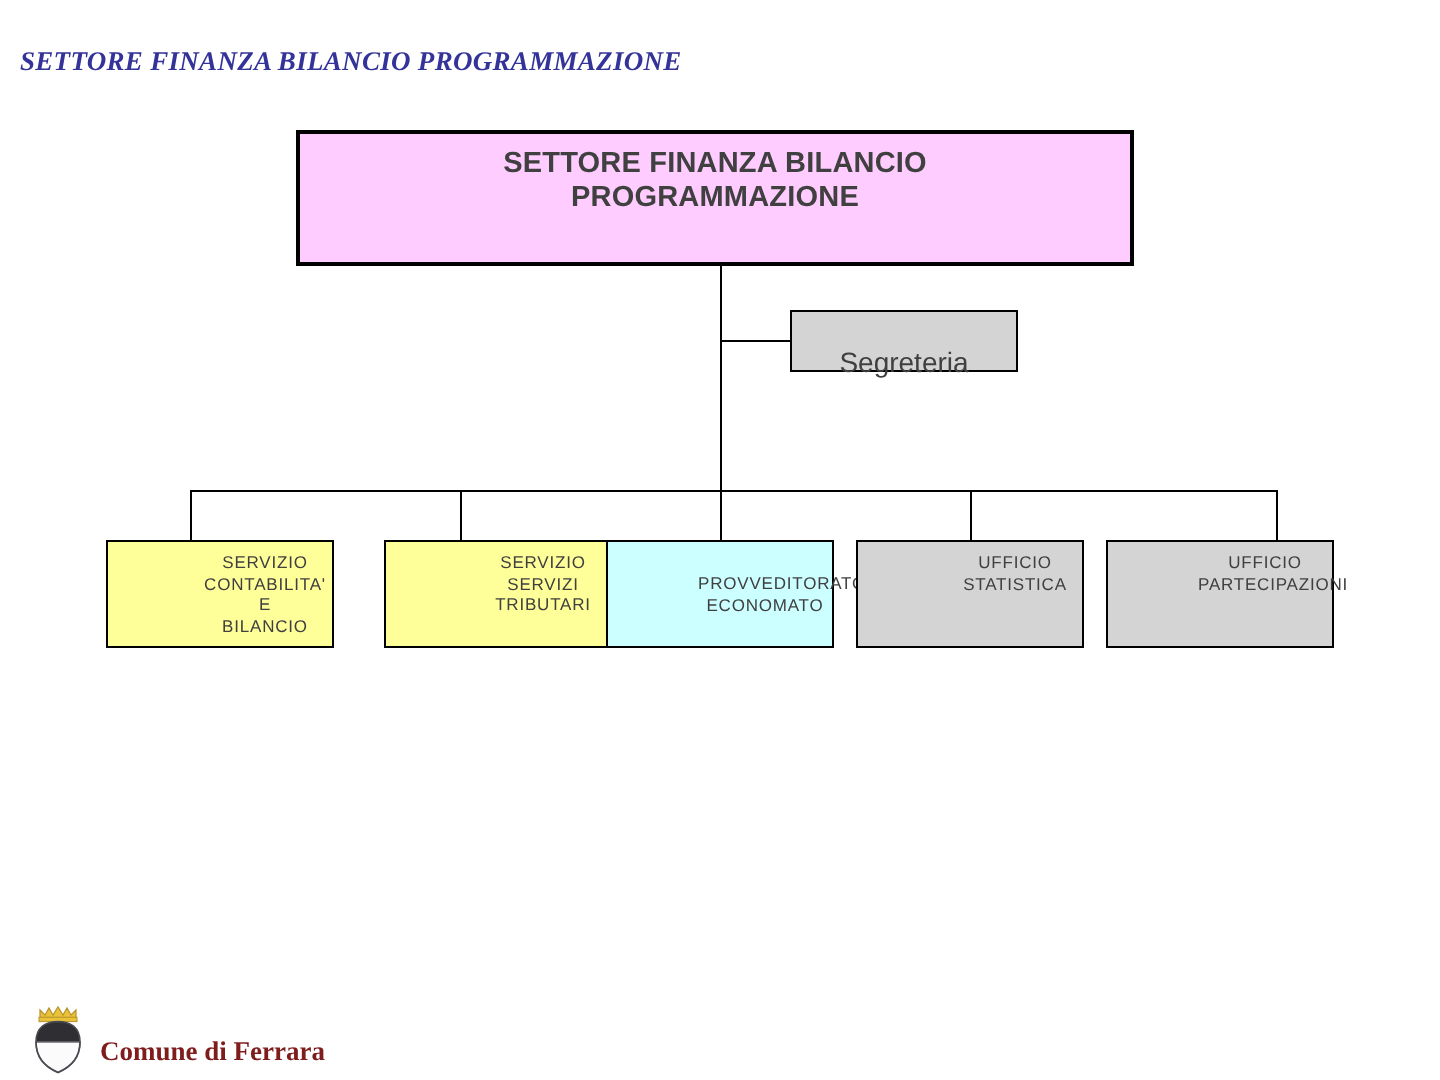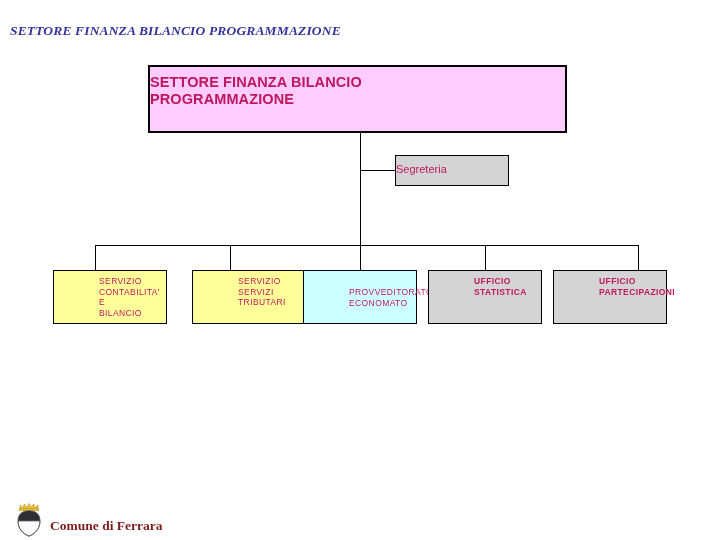--- a/index.html
+++ b/index.html
@@ -42,22 +42,22 @@
     background: #000000;
   }
   .v-line { width: 1px; }
   .h-line { height: 1px; }
 
   
   .node {
     position: absolute;
     border: 1px solid #000000;
     box-sizing: border-box;
-    text-align: left;
-    color: #be185d;
+    text-align: center;
+    color: #404040;
   }
   .node .node-label {
     display: block;
     white-space: pre-line;
   }
 
   
   .node-root {
     background: #ffccff;
     border-width: 2px;
@@ -68,36 +68,36 @@
     line-height: 17px;
     padding-top: 7px;
     letter-spacing: 0.1px;
   }
 
   
   .node-staff {
     background: #d4d4d4;
   }
   .node-staff .node-label {
-    font-size: 11px;
+    font-size: 14px;
     line-height: 13px;
-    padding-top: 7px;
+    padding-top: 19px;
   }
 
   
   .node-leaf .node-label {
     font-size: 8.5px;
     line-height: 10.5px;
     padding-top: 5px;
     letter-spacing: 0.4px;
     margin-left: 45px;
   }
   .node-leaf.fill-yellow { background: #ffff99; }
   .node-leaf.fill-cyan   { background: #ccffff; }
-  .node-leaf.fill-gray   { background: #d4d4d4; font-weight: bold; }
+  .node-leaf.fill-gray   { background: #d4d4d4; }
   .node-leaf.mid-align .node-label {
     padding-top: 0;
     position: relative;
     top: 50%;
     transform: translateY(-50%);
   }
 
   
   .footer {
     position: absolute;

